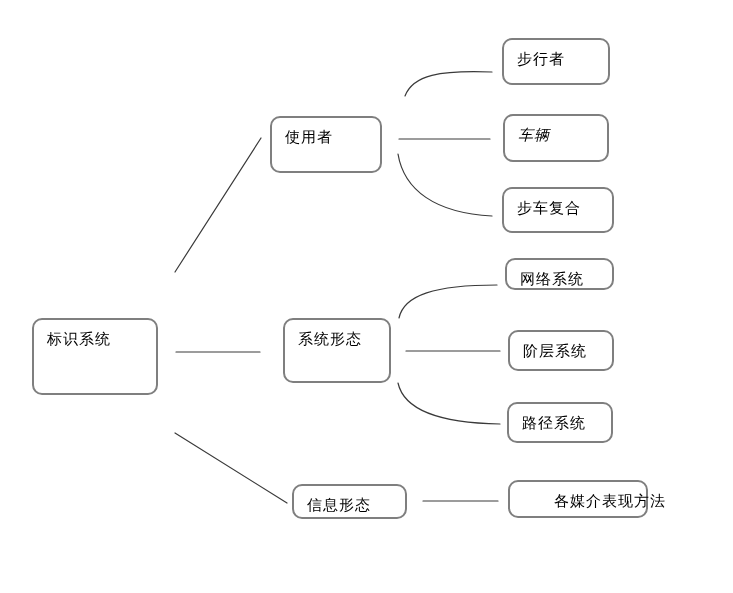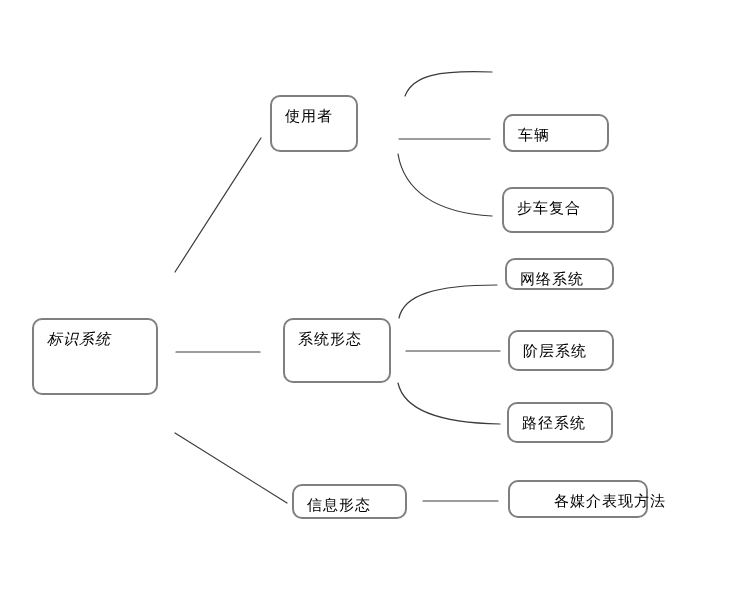--- a/index.html
+++ b/index.html
@@ -57,23 +57,24 @@
       <path d="M175,433 L287,503"></path>
       <path d="M405,96 C413,75 440,70 492,72"></path>
       <path d="M399,139 L490,139"></path>
       <path d="M398,154 C404,190 435,213 492,216"></path>
       <path d="M399,318 C404,295 435,285 497,285"></path>
       <path d="M406,351 L500,351"></path>
       <path d="M398,383 C404,410 440,423 500,424"></path>
       <path d="M423,501 L498,501"></path>
     </svg>
 
-<div class="node" style="left: 32px; top: 318px; width: 126px; height: 77px; font-style: italic;"><span class="label">标识系统</span></div>
-    <div class="node" style="left: 270px; top: 95px; width: 88px; height: 57px; font-family: Liberation Serif, serif;"><span class="label">使用者</span></div>
-    <div class="node" style="left: 503px; top: 114px; width: 106px; height: 38px;"><span class="label">车辆</span></div>
+<div class="node" style="left: 32px; top: 318px; width: 126px; height: 77px;"><span class="label">标识系统</span></div>
+    <div class="node" style="left: 270px; top: 116px; width: 112px; height: 57px; font-family: Liberation Serif, serif;"><span class="label">使用者</span></div>
+    <div class="node" style="left: 502px; top: 38px; width: 108px; height: 47px;"><span class="label">步行者</span></div>
+    <div class="node" style="left: 503px; top: 114px; width: 106px; height: 48px; font-style: italic;"><span class="label">车辆</span></div>
     <div class="node" style="left: 502px; top: 187px; width: 112px; height: 46px;"><span class="label">步车复合</span></div>
     <div class="node" style="left: 283px; top: 318px; width: 108px; height: 65px;"><span class="label">系统形态</span></div>
     <div class="node" style="left: 505px; top: 258px; width: 109px; height: 32px;"><span class="label">网络系统</span></div>
     <div class="node" style="left: 508px; top: 330px; width: 106px; height: 41px;"><span class="label">阶层系统</span></div>
     <div class="node" style="left: 507px; top: 402px; width: 106px; height: 41px;"><span class="label">路径系统</span></div>
     <div class="node" style="left: 292px; top: 484px; width: 115px; height: 35px;"><span class="label">信息形态</span></div>
     <div class="node" style="left: 508px; top: 480px; width: 140px; height: 38px; padding-left: 44px;"><span class="label">各媒介表现方法</span></div>
   </div>
 
 </body></html>

